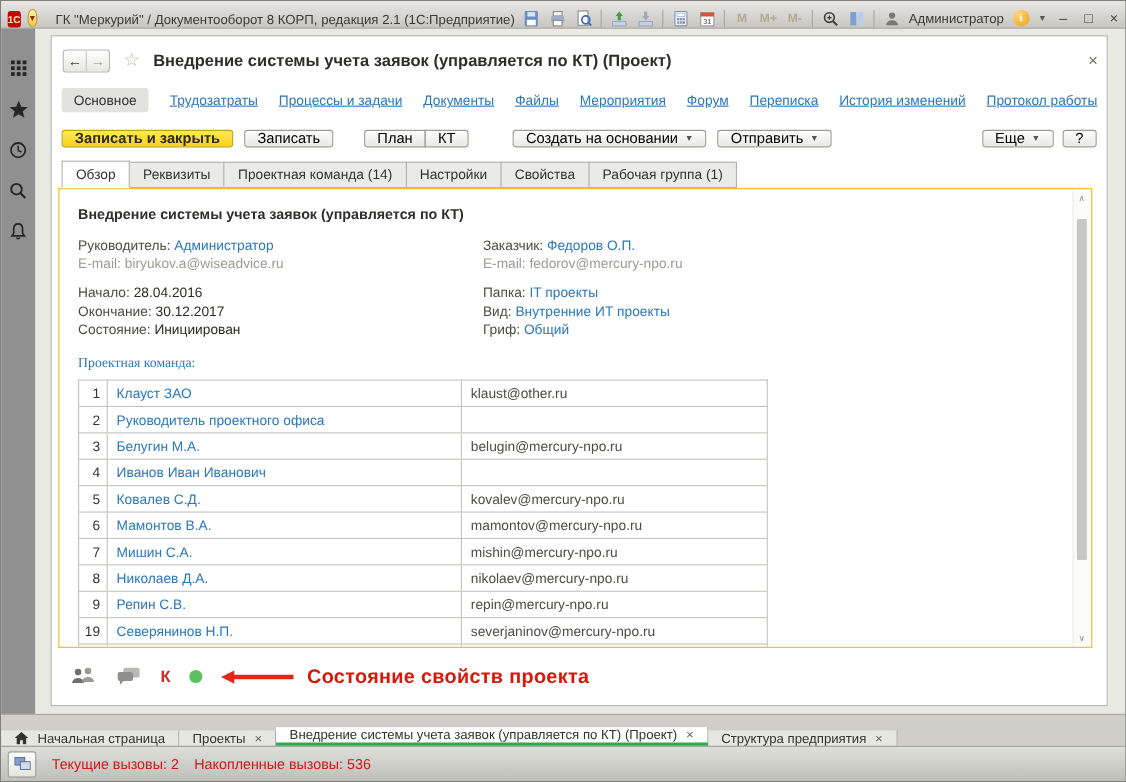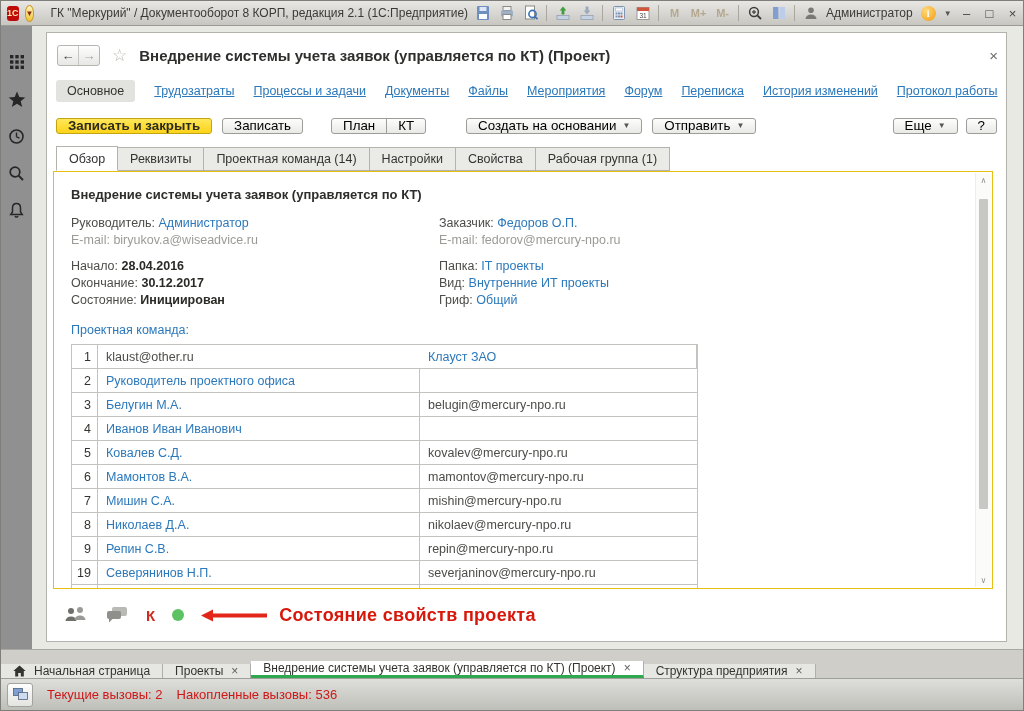--- a/index.html
+++ b/index.html
@@ -1,20 +1,20 @@
 <!DOCTYPE html>
 <html><head>
 <meta charset="utf-8">
 <style>
   html,body{margin:0;padding:0;background:#555;}
   .window{position:relative;width:1024px;height:711px;margin:0 auto;border:1px solid #7e7e7a;box-sizing:border-box;
     background:#e9e9e4;font-family:"Liberation Sans","DejaVu Sans",sans-serif;font-size:12.5px;color:#333;overflow:hidden;}
   
   .titlebar{position:absolute;top:0;left:0;right:0;height:25px;background:linear-gradient(#e8e7e4,#c8c6c1);
-    border-bottom:1px solid #9d9b96;display:flex;align-items:center;padding:0 6px;gap:6px;box-sizing:border-box;}
+    border-bottom:1px solid #9d9b96;display:flex;align-items:flex-end;padding:0 6px;gap:6px;box-sizing:border-box;}
   .badge1c{width:17px;height:15px;background:#c00a0a;color:#ffe9a8;border-radius:3px;font-size:9px;font-weight:bold;
     display:flex;align-items:center;justify-content:center;}
   .menucirc{width:15px;height:15px;border-radius:50%;background:linear-gradient(#fff3c0,#f0c53a);border:1px solid #c79b27;
     color:#8c2b12;font-size:8px;display:flex;align-items:center;justify-content:center;}
   .tb-sep{width:1px;height:16px;background:#aaa79f;}
   .tb-title{font-size:12px;color:#3a3a38;margin-left:4px;white-space:nowrap;}
   .tb-icons{margin-left:auto;display:flex;align-items:center;gap:7px;}
   .tbi{width:17px;height:17px;display:flex;align-items:center;justify-content:center;cursor:default;}
   .mem{color:#b5a88f;font-weight:bold;font-size:11px;}
   .tb-user{font-size:12px;color:#3a3a38;}
@@ -58,23 +58,23 @@
     box-sizing:border-box;overflow:hidden;padding:15px 0 0 17px;}
   .oheading{font-weight:bold;font-size:13px;color:#2e2e2c;margin-bottom:13px;}
   .cols{display:flex;}
   .col-l{width:368px;}
   .col-r{width:420px;}
   .frow{line-height:17px;white-space:nowrap;}
   .frow.gap{margin-top:9px;}
   .flabel{color:#4c4c48;}
   .fval{color:#33332f;}
   .frow.link .fval{color:#2b78bb;cursor:pointer;}
-  .frow.strong .fval{font-weight:bold;color:#2a2a26;}
+  .frow.strong .fval{font-weight:normal;color:#2a2a26;}
   .frow.muted .flabel,.frow.muted .fval{color:#9b9b96;}
-  .team-label{color:#2b78bb;margin:14px 0 7px 0;cursor:pointer;}
+  .team-label{color:#2b78bb;margin:14px 0 7px 0;cursor:pointer;font-family:Liberation Serif, serif;}
   .team-table{width:625px;border:1px solid #c3c3bf;border-bottom:none;}
   .trow{display:grid;grid-template-columns:26px 322px 277px;border-bottom:1px solid #c3c3bf;height:23px;align-items:center;}
   .tc{padding:0 8px;overflow:hidden;white-space:nowrap;box-sizing:border-box;height:100%;display:flex;align-items:center;}
   .tc-num{justify-content:flex-end;border-right:1px solid #c3c3bf;color:#33332f;padding-right:6px;}
   .tc-name{border-right:1px solid #c3c3bf;color:#2b78bb;cursor:pointer;}
   .tc-mail{color:#4c4c48;}
   .vscroll{position:absolute;right:1px;top:1px;bottom:1px;width:15px;background:#fbfbf9;border-left:1px solid #ededea;
     display:flex;flex-direction:column;align-items:center;}
   .vs-ch{color:#8f8f8a;font-size:8px;height:14px;display:flex;align-items:center;}
   .vs-thumb{width:9px;height:310px;background:#c7c7c3;border-radius:1px;margin-top:12px;}
@@ -389,22 +389,22 @@
               <span class="fval">Общий</span>
             </div>
 
         </div>
       </div>
       <div class="team-label">Проектная команда:</div>
       <div class="team-table">
 
           <div class="trow">
             <span class="tc tc-num">1</span>
+            <span class="tc tc-name">Клауст ЗАО</span>
             <span class="tc tc-mail">klaust@other.ru</span>
-            <span class="tc tc-name">Клауст ЗАО</span>
           </div>
 
           <div class="trow">
             <span class="tc tc-num">2</span>
             <span class="tc tc-name">Руководитель проектного офиса</span>
             <span class="tc tc-mail"></span>
           </div>
 
           <div class="trow">
             <span class="tc tc-num">3</span>

